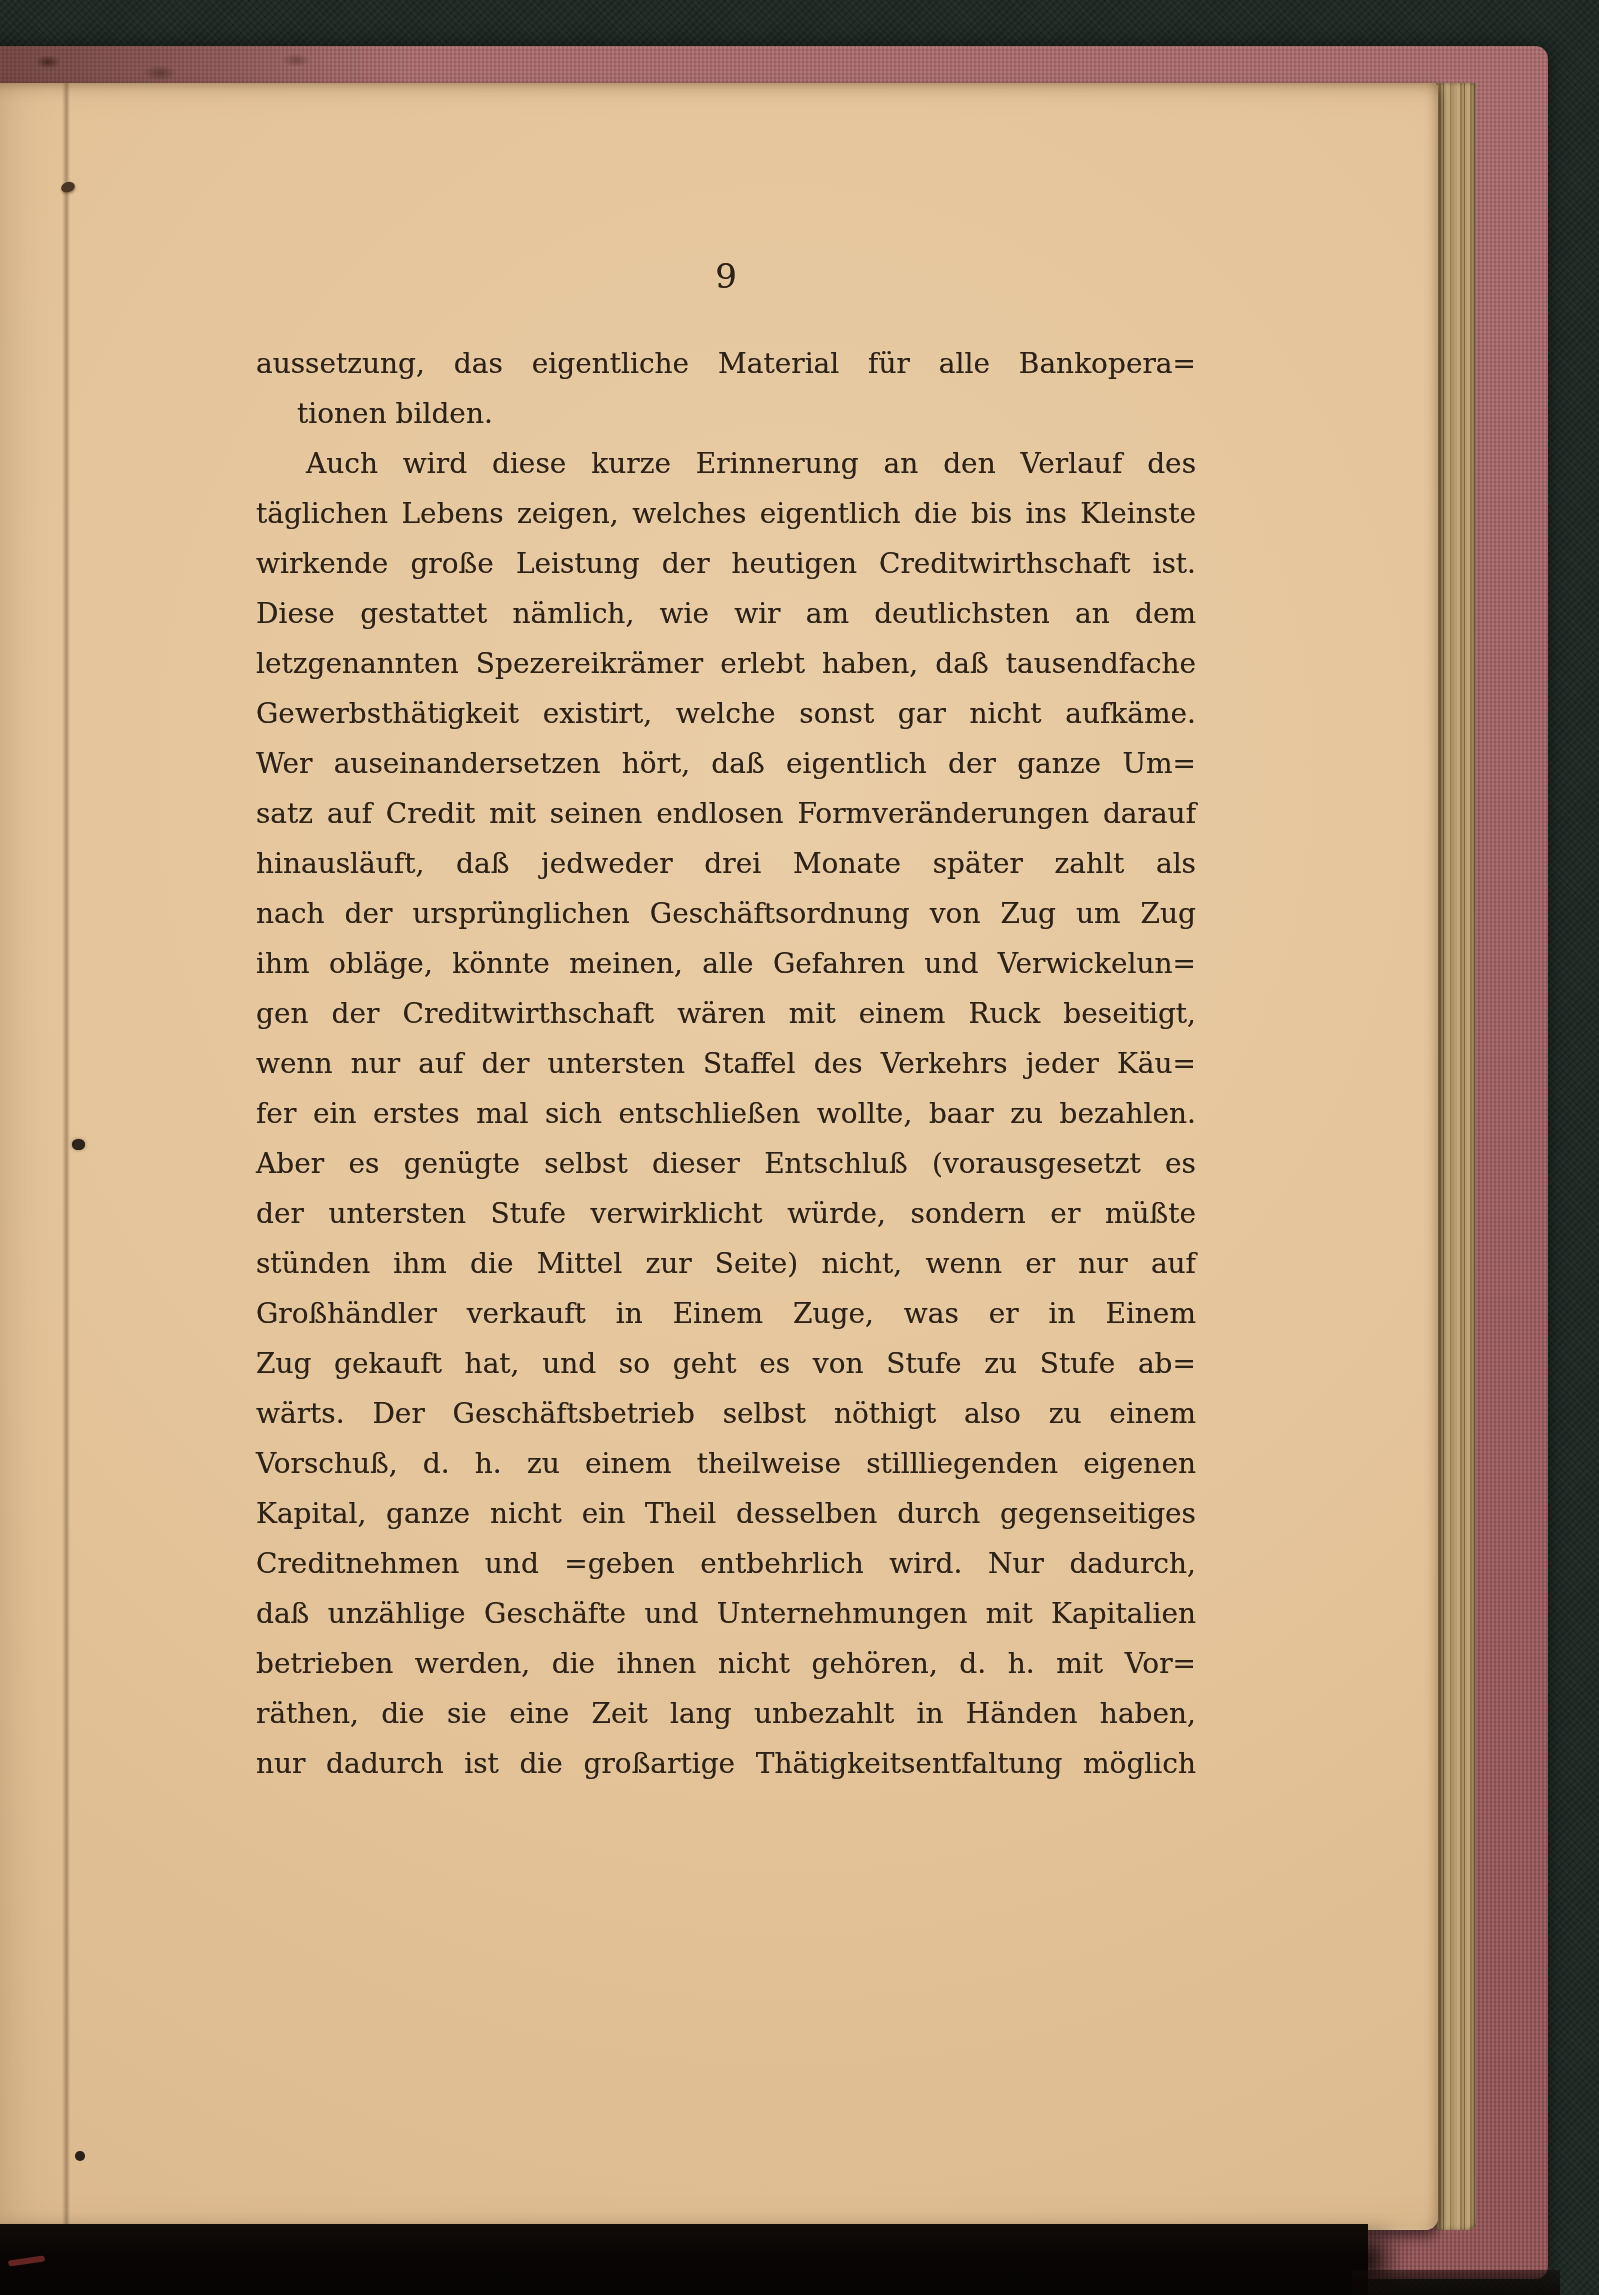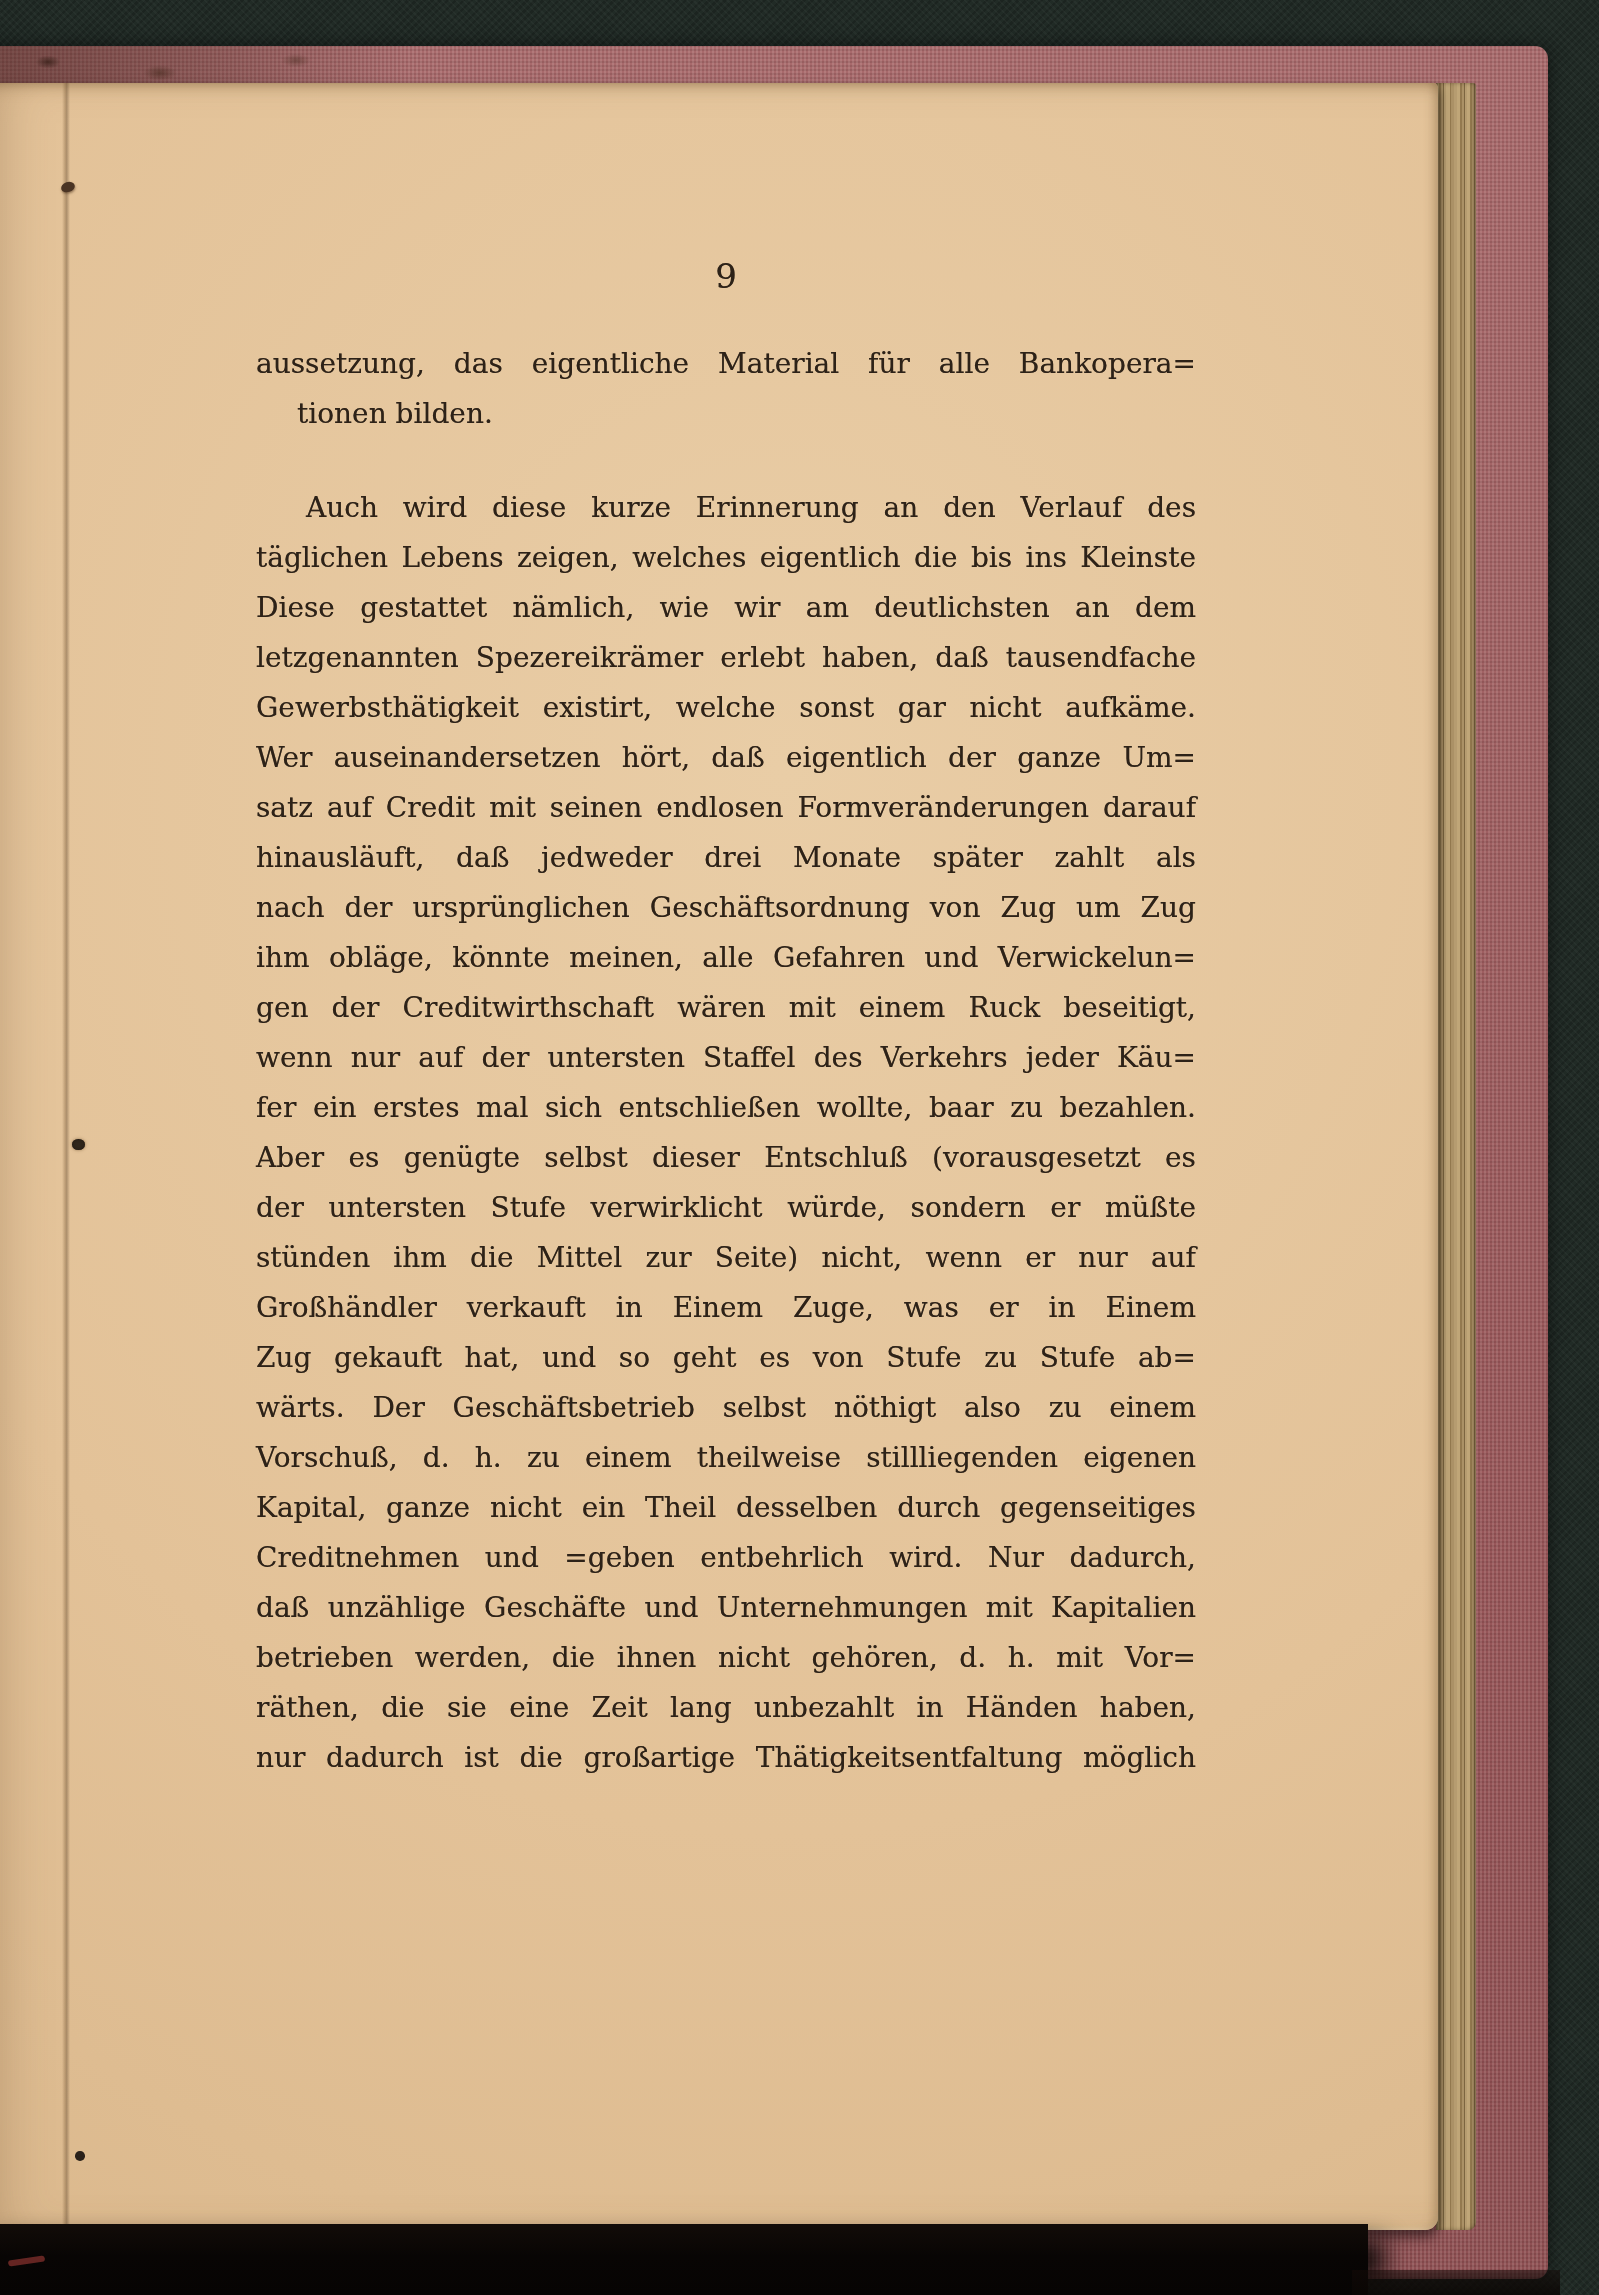--- a/index.html
+++ b/index.html
@@ -66,21 +66,21 @@
     text-shadow:0 0 0.5px rgba(45,34,24,.55);
   }
   .text-block{position:absolute;left:272px;top:256px;width:940px;color:#2d2218;}
   .line{
     font-size:28px;line-height:50px;height:50px;
     text-align:justify;text-align-last:justify;
     text-shadow:0 0 0.5px rgba(45,34,24,.55);
     white-space:normal;
   }
   .line.flush{text-align-last:left;margin-left:41px;}
-  .line.indent{text-indent:50px;margin-top:44px;}
+  .line.indent{text-indent:50px;}
   
   .bottom-shadow{
     position:absolute;left:-48px;top:2224px;width:1416px;height:72px;
     background:linear-gradient(180deg,#120c08 0%,#080504 45%,#060403 100%);
     box-shadow:32px 0 24px -16px rgba(5,3,2,.9);
   }
   .bottom-shadow .red-thread{
     position:absolute;left:56px;top:34px;width:37px;height:5.6px;border-radius:3.2px;
     background:#7c2d2a;transform:rotate(-8deg);opacity:.8;
   }
@@ -106,20 +106,21 @@
     <div class="speck hole"></div>
     <div class="speck dot"></div>
 
     <div class="page-number">9</div>
 
     <div class="text-block">
       <div class="line">aussetzung, das eigentliche Material für alle Bankopera=</div>
       <div class="line flush">tionen bilden.</div>
       <div class="line indent">Auch wird diese kurze Erinnerung an den Verlauf des</div>
       <div class="line">täglichen Lebens zeigen, welches eigentlich die bis ins Kleinste</div>
+      <div class="line">wirkende große Leistung der heutigen Creditwirthschaft ist.</div>
       <div class="line">Diese gestattet nämlich, wie wir am deutlichsten an dem</div>
       <div class="line">letzgenannten Spezereikrämer erlebt haben, daß tausendfache</div>
       <div class="line">Gewerbsthätigkeit existirt, welche sonst gar nicht aufkäme.</div>
       <div class="line">Wer auseinandersetzen hört, daß eigentlich der ganze Um=</div>
       <div class="line">satz auf Credit mit seinen endlosen Formveränderungen darauf</div>
       <div class="line">hinausläuft, daß jedweder drei Monate später zahlt als</div>
       <div class="line">nach der ursprünglichen Geschäftsordnung von Zug um Zug</div>
       <div class="line">ihm obläge, könnte meinen, alle Gefahren und Verwickelun=</div>
       <div class="line">gen der Creditwirthschaft wären mit einem Ruck beseitigt,</div>
       <div class="line">wenn nur auf der untersten Staffel des Verkehrs jeder Käu=</div>

